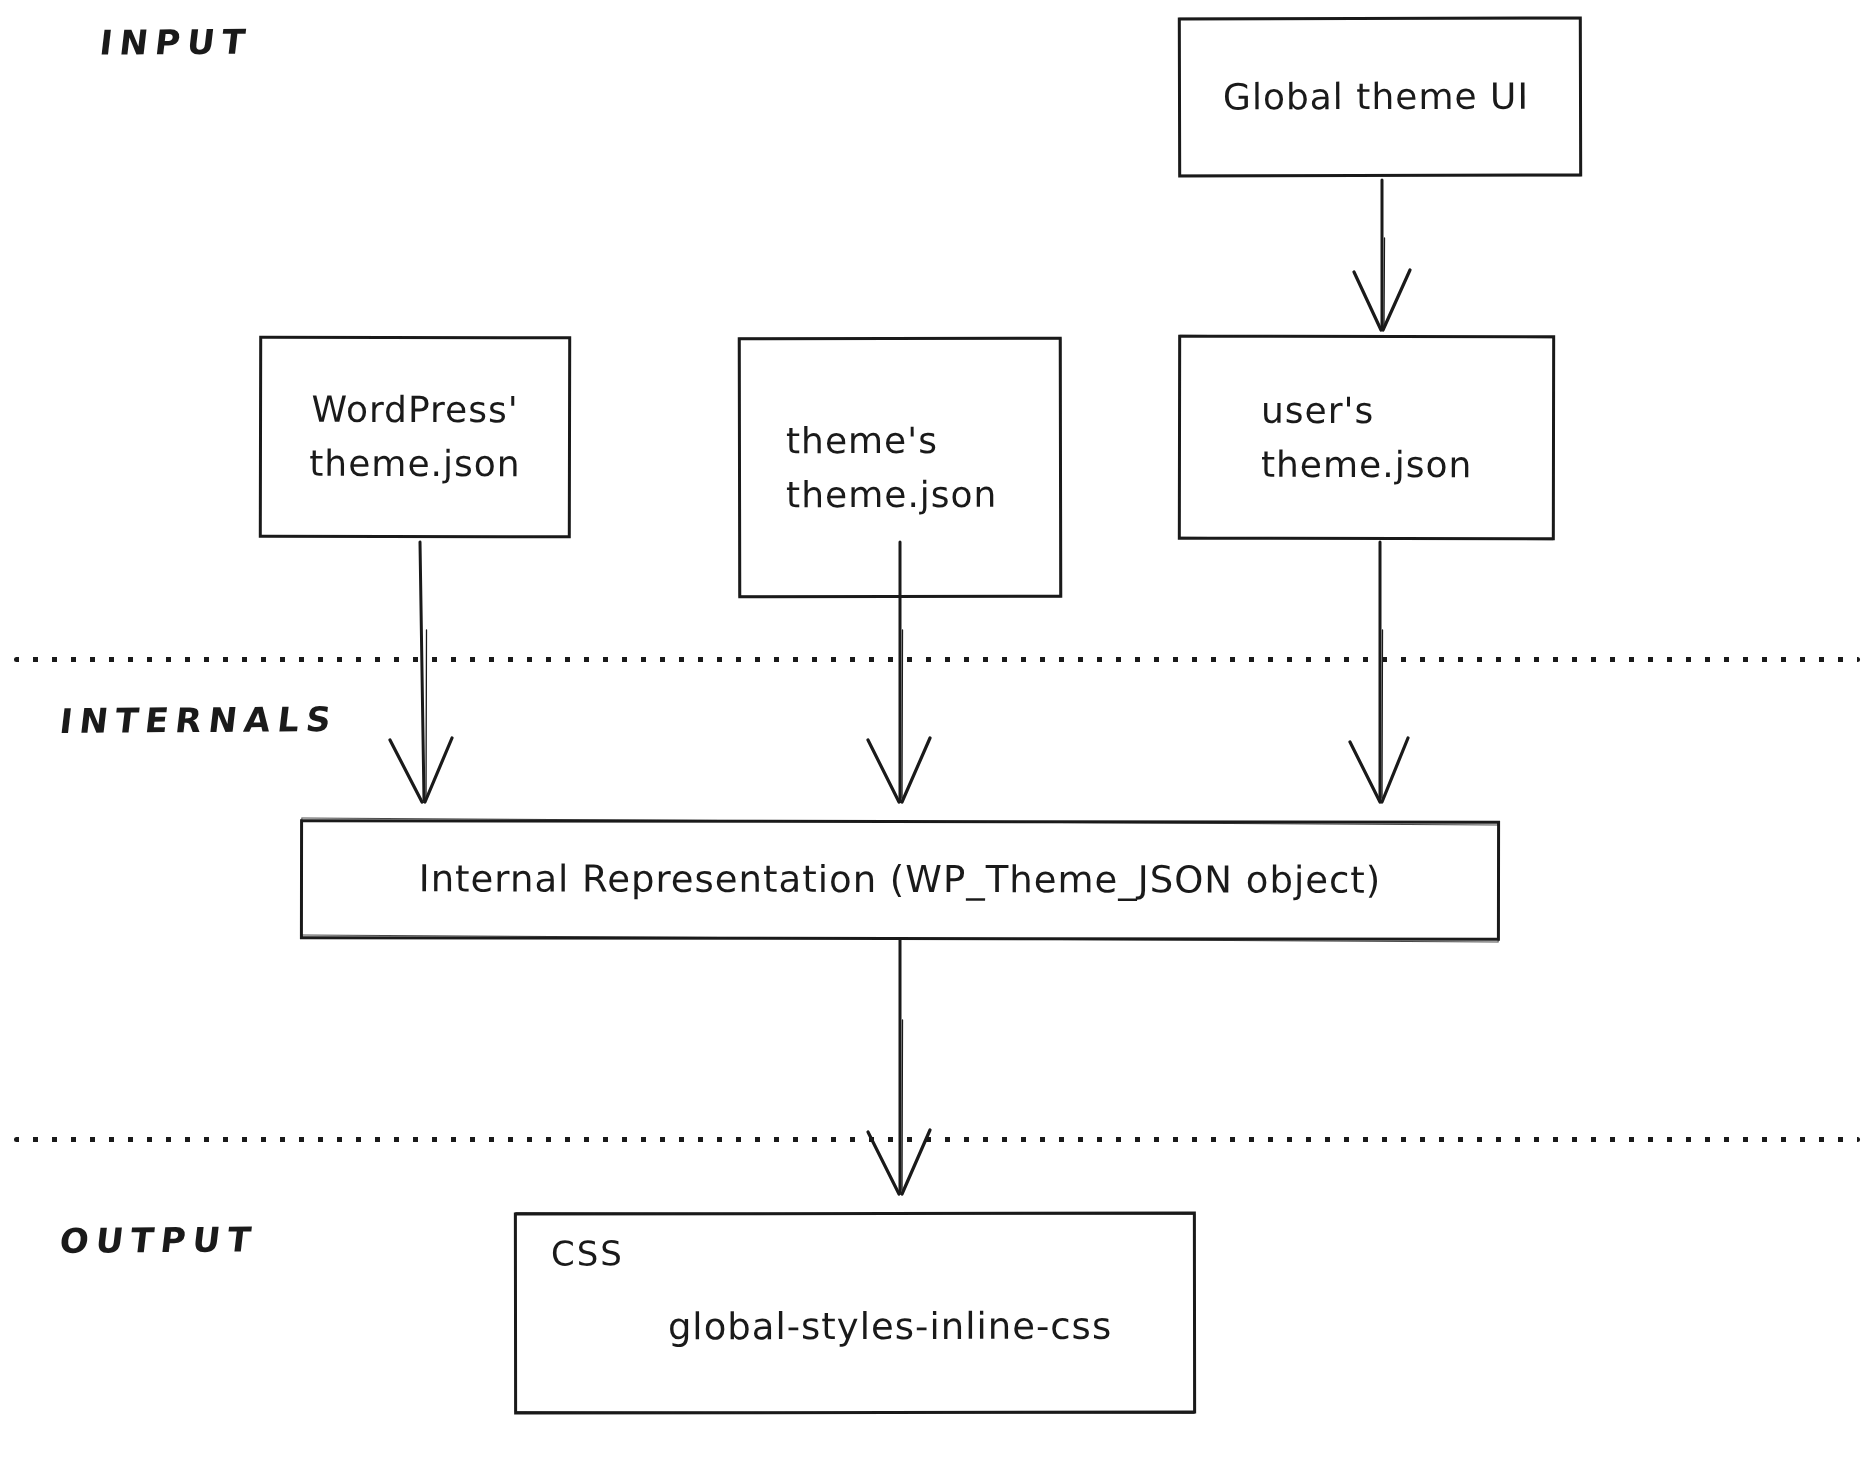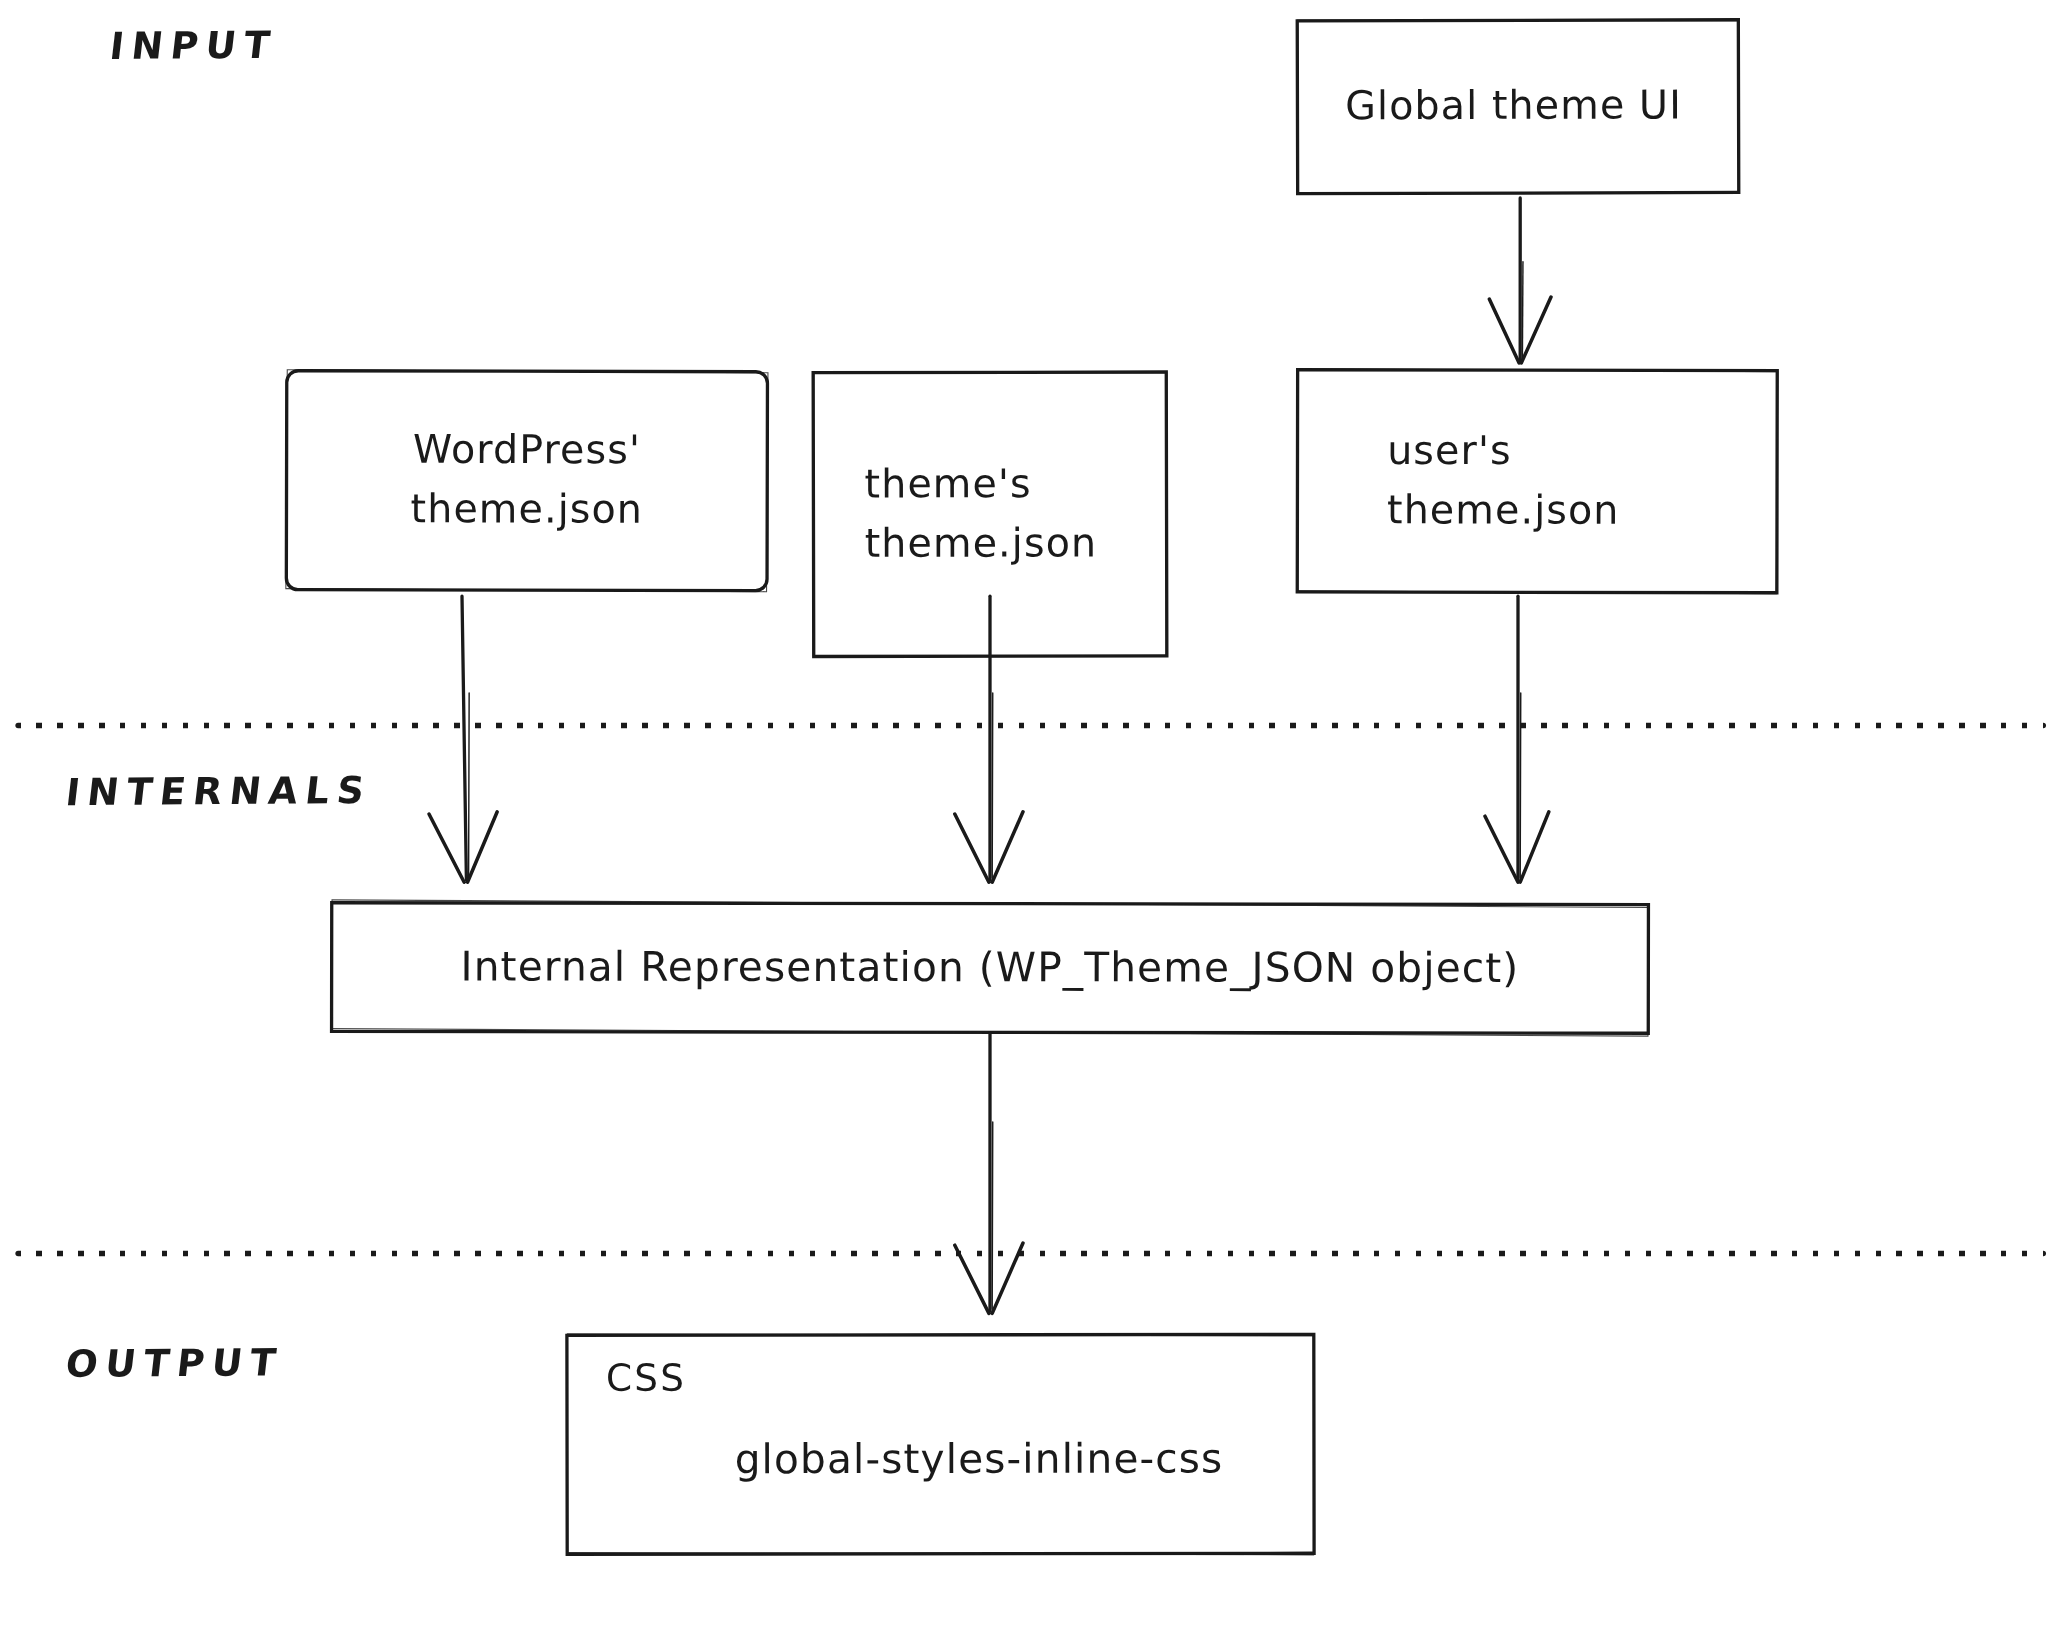--- a/index.html
+++ b/index.html
@@ -33,23 +33,23 @@
     border:1.6px solid var(--ink);
     transform:rotate(0.25deg);
     pointer-events:none;opacity:.8;
   }
   .box .line{
     font-size:36px;line-height:54px;letter-spacing:1px;
     white-space:nowrap;
   }
 
   .box-global{left:1178px;top:17px;width:404px;height:160px;padding-left:42px;transform:rotate(-0.15deg);}
-  .box-wordpress{left:259px;top:336px;width:440px;height:202px;align-items:center;transform:rotate(0.12deg);border-radius:12px;}
+  .box-wordpress{left:259px;top:336px;width:312px;height:202px;align-items:center;transform:rotate(0.12deg);}
   .box-theme{left:738px;top:337px;width:324px;height:261px;padding-left:45px;transform:rotate(-0.12deg);}
-  .box-user{left:1178px;top:335px;width:439px;height:205px;padding-left:80px;transform:rotate(0.1deg);}
+  .box-user{left:1178px;top:335px;width:377px;height:205px;padding-left:80px;transform:rotate(0.1deg);}
   .box-internal{left:300px;top:820px;width:1200px;height:120px;align-items:center;transform:rotate(0.08deg);}
   .box-internal .line{font-size:37px;}
   .box-css{left:500px;top:1212px;width:682px;height:202px;transform:rotate(-0.08deg);margin-left:14px;}
 
   .css-title{
     position:absolute;left:34px;top:18px;
     font-size:34px;letter-spacing:2px;
   }
   .css-value{
     text-align:center;padding-left:70px;

